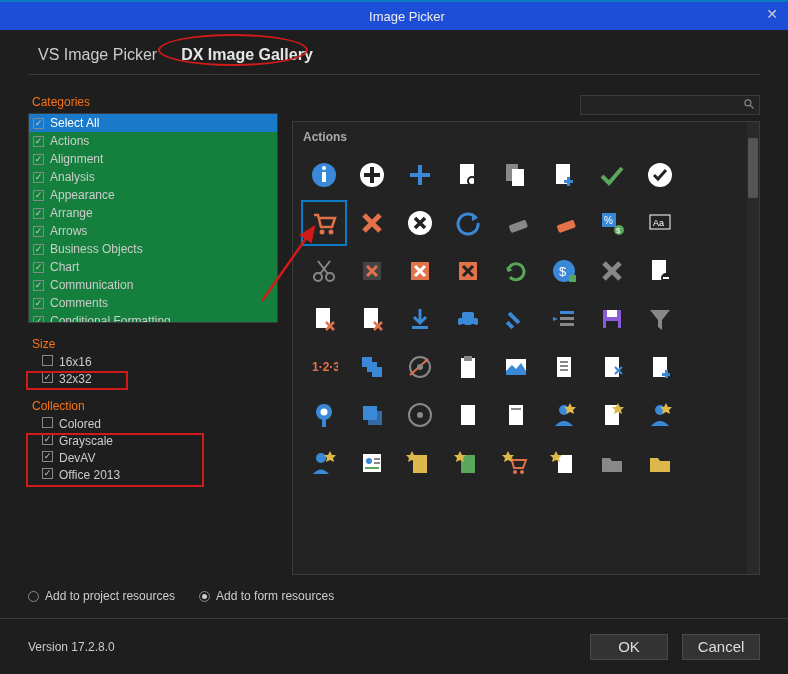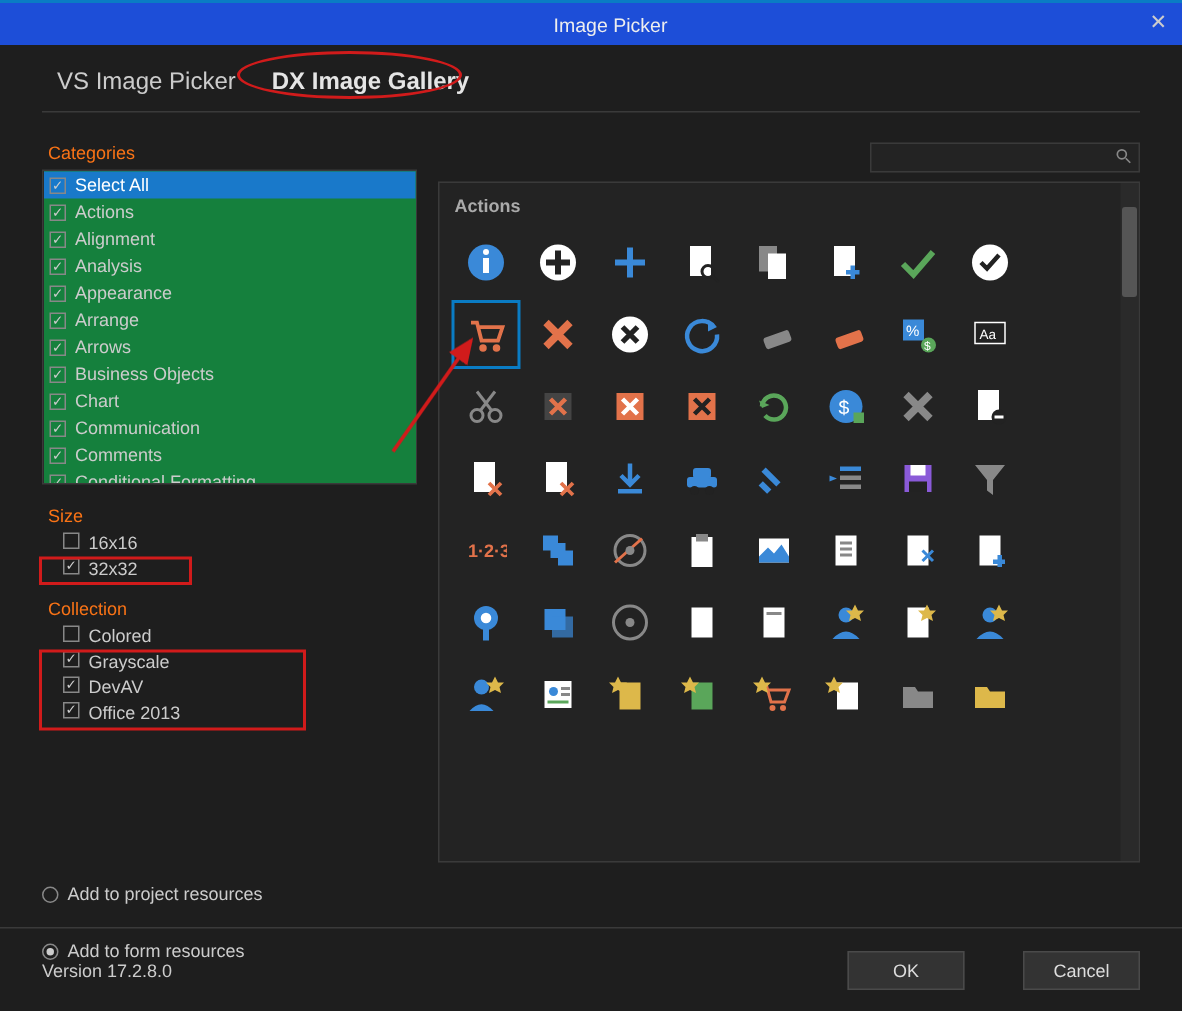--- a/index.html
+++ b/index.html
@@ -39,28 +39,28 @@
   .gallery-wrap { flex: 1; border: 1px solid #3a3a3a; background: #232323; display: flex; }
   .gallery { flex: 1; overflow-y: auto; padding: 4px; scrollbar-color: #555 #2a2a2a; scrollbar-width: thin;}
   .gallery-head { font-size: 12px; font-weight: bold; color: #aaa; padding: 4px 6px; }
   .icon-grid { display: grid; grid-template-columns: repeat(8, 46px); grid-auto-rows: 46px; gap: 2px; padding: 4px; }
   .cell { width: 46px; height: 46px; display: flex; align-items: center; justify-content: center; cursor: pointer; }
   .cell.sel { border: 2px solid #0a7cc4; }
   .cell svg { width: 28px; height: 28px; }
   .scrollbar { width: 12px; background: #2a2a2a; position: relative; }
   .scrollbar .thumb { position: absolute; left: 1px; right: 1px; background: #555; border-radius: 2px; }
 
-  .radios { display: flex; gap: 24px; padding-top: 14px; font-size: 12px; flex-direction: column; }
+  .radios { display: flex; gap: 24px; padding-top: 14px; font-size: 12px; }
   .radio { display: flex; align-items: center; gap: 6px; cursor: pointer; }
   .rdot { width: 11px; height: 11px; border: 1px solid #888; border-radius: 50%; display: inline-flex; align-items: center; justify-content: center; }
   .rdot.on::after { content: ""; width: 5px; height: 5px; background: #ccc; border-radius: 50%; }
 
-  .footer { position: absolute; bottom: 0; left: 0; right: 0; height: 56px; border-top: 1px solid #3a3a3a; display: flex; align-items: center; padding: 0 28px; font-size: 12px; gap: 25px; }
+  .footer { position: absolute; bottom: 0; left: 0; right: 0; height: 56px; border-top: 1px solid #3a3a3a; display: flex; align-items: center; padding: 0 28px; font-size: 12px; }
   .footer .ver { flex: 1; color: #ccc; }
-  .footer button { width: 78px; height: 26px; margin-left: 14px; background: #333; border: 1px solid #4a4a4a; color: #ddd; font-size: 12px; cursor: pointer; }
+  .footer button { width: 78px; height: 26px; margin-left: 14px; background: #333; border: 1px solid #4a4a4a; color: #ddd; font-size: 15px; cursor: pointer; }
 
   .arrow { position: absolute; pointer-events: none; }
 
   ::-webkit-scrollbar { width: 12px; }
   ::-webkit-scrollbar-track { background: #2a2a2a; }
   ::-webkit-scrollbar-thumb { background: #555; }
 </style>
 </head>
 <body>
 

